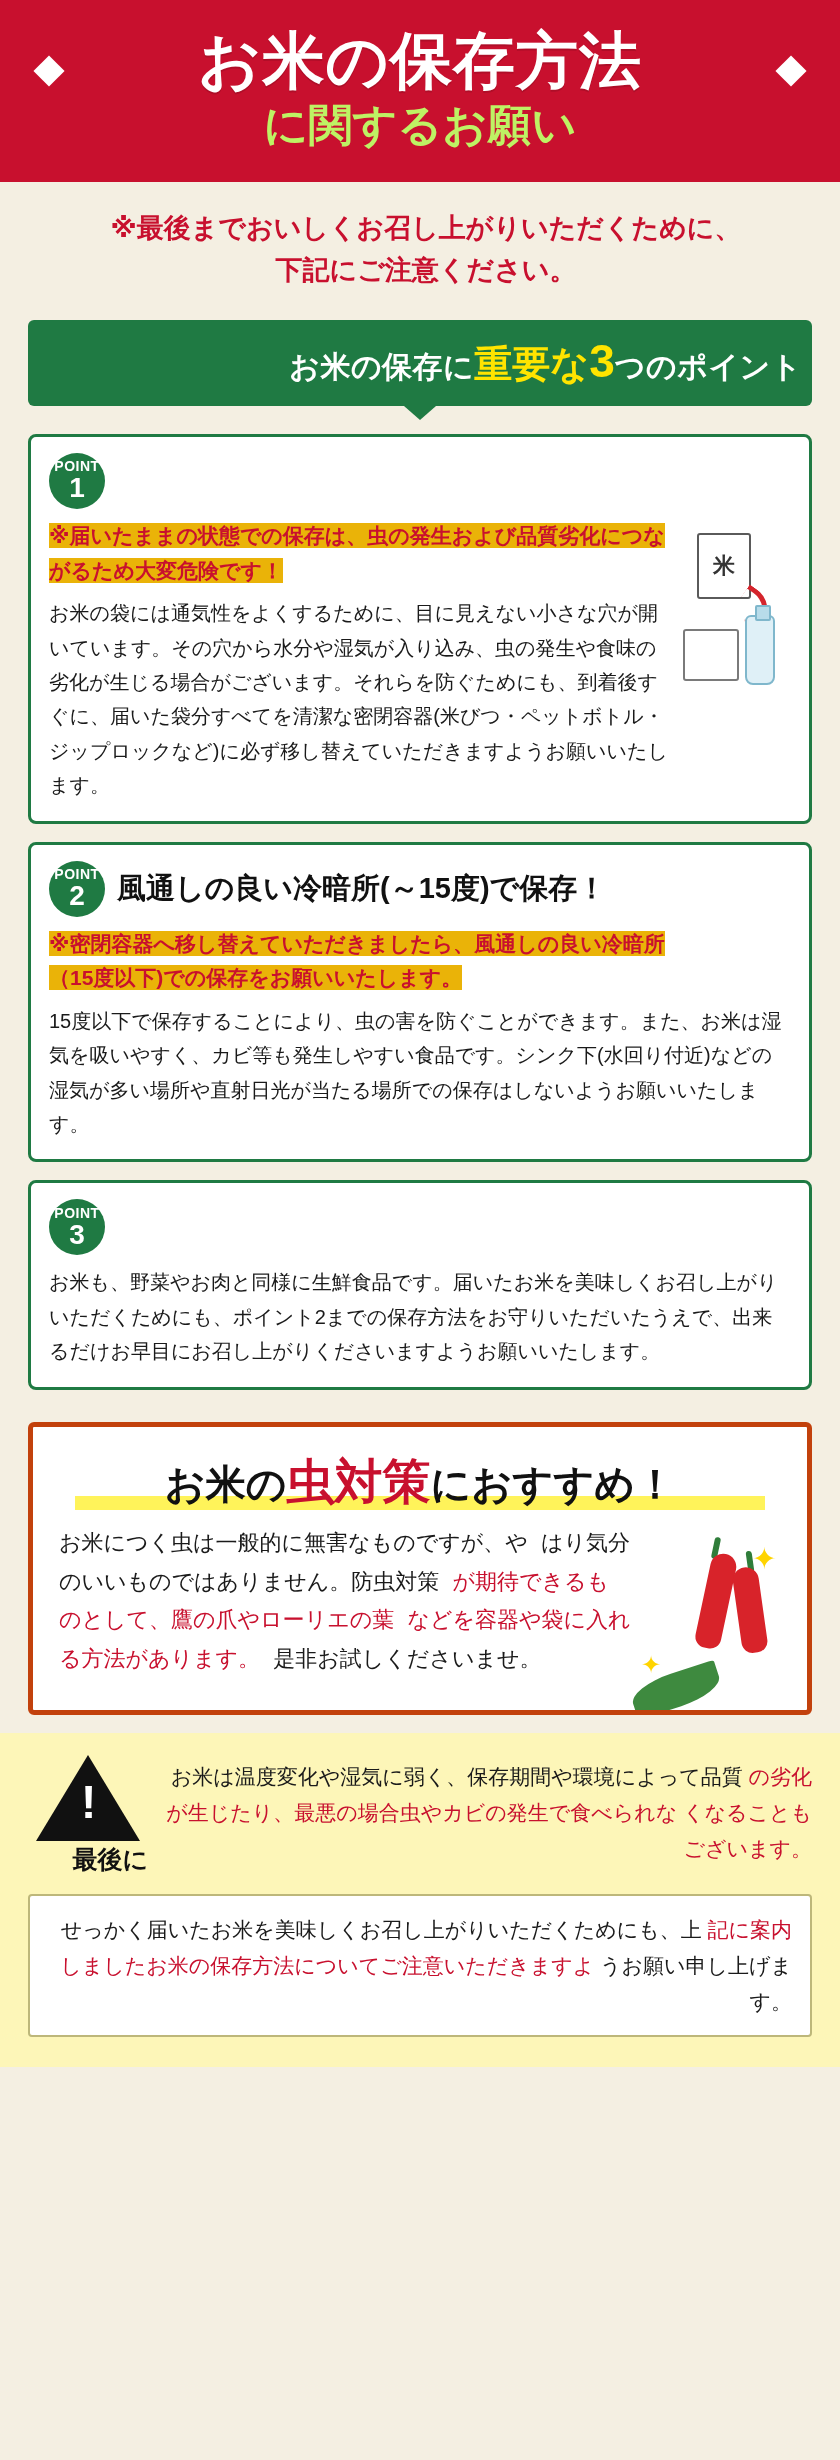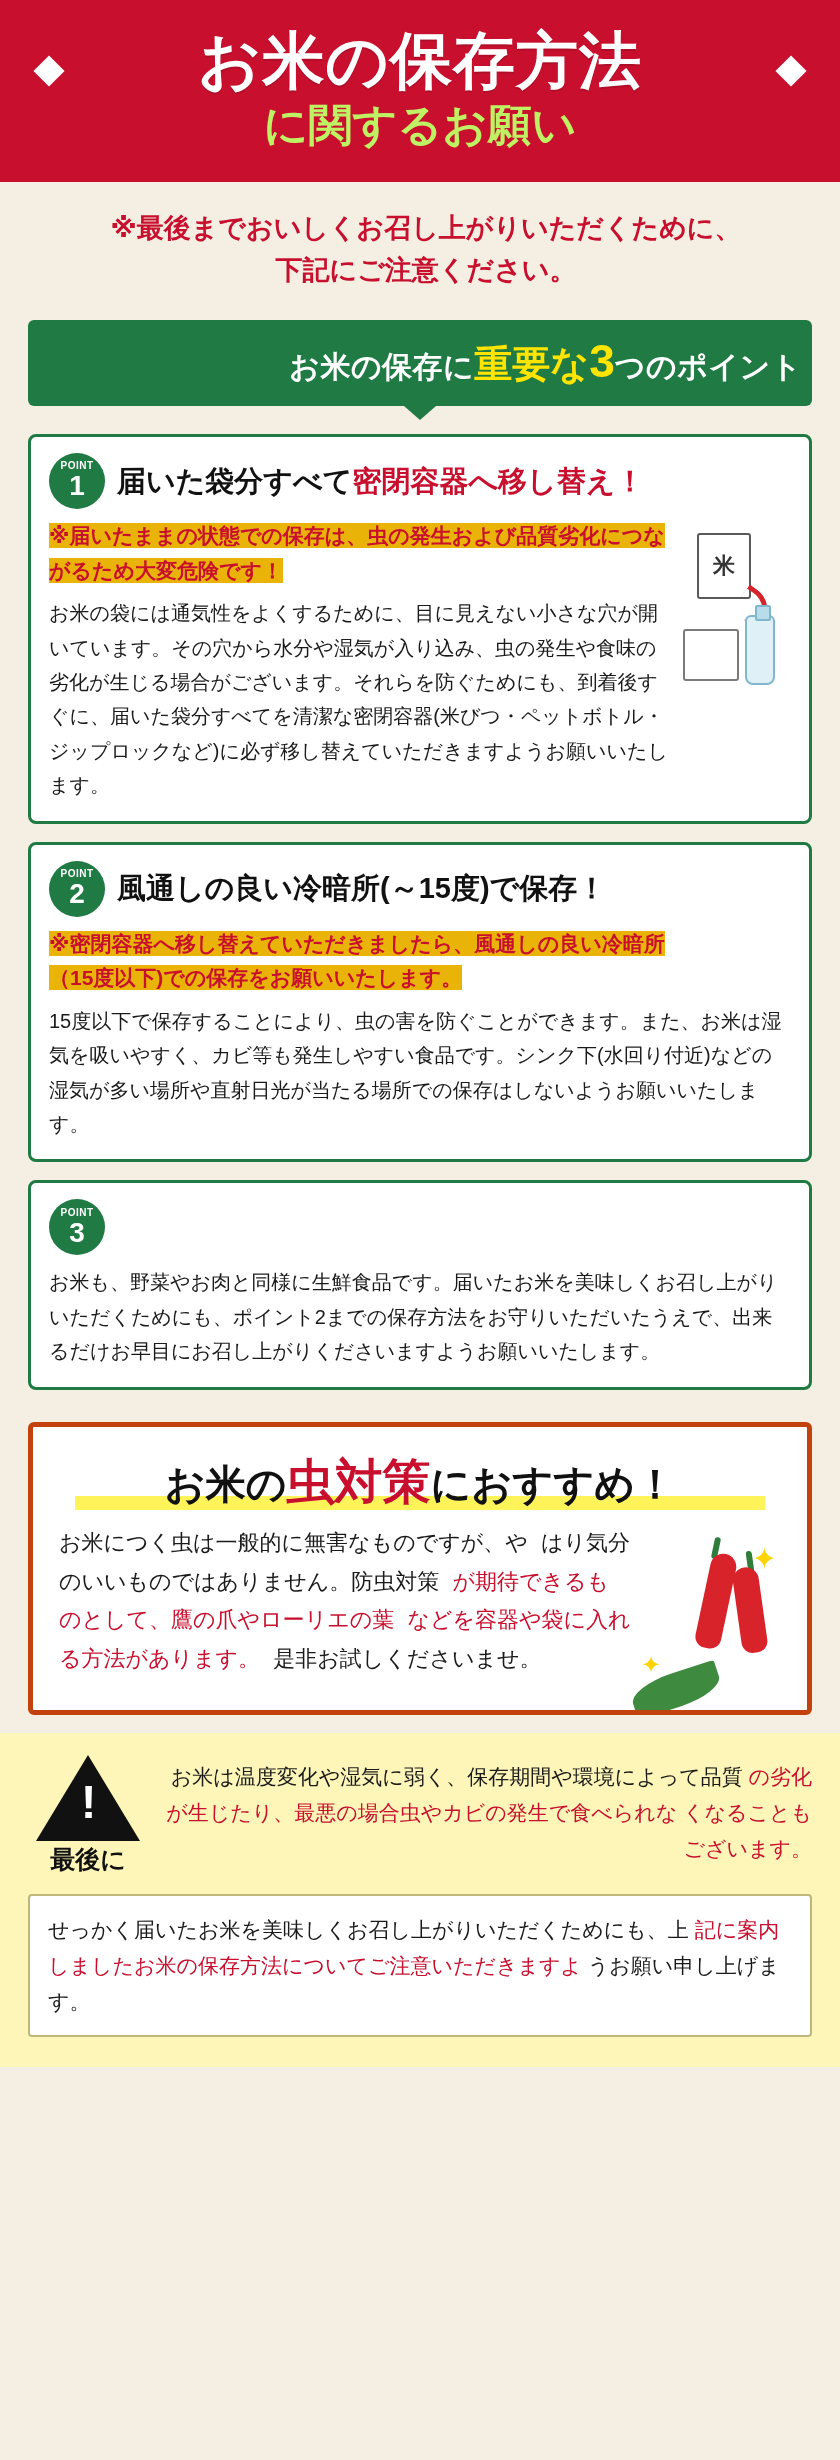--- a/index.html
+++ b/index.html
@@ -117,21 +117,21 @@
     border-radius: 50%;
     background: #1f7a43;
     color: #ffffff;
     flex: 0 0 56px;
     display: flex;
     flex-direction: column;
     align-items: center;
     justify-content: center;
     line-height: 1;
   }
-  .point-badge .pt { font-size: 10px; font-weight: bold; letter-spacing: 0.5px; }
+  .point-badge .pt { font-size: 14px; font-weight: bold; letter-spacing: 0.5px; }
   .point-badge .pn { font-size: 28px; font-weight: bold; margin-top: 1px; }
   .point-title {
     font-size: 29px;
     font-weight: bold;
     color: #111111;
     line-height: 1.25;
   }
   .point-title .em { color: #c8102e; }
 
   .hl-red {
@@ -329,38 +329,40 @@
     color: #ffffff;
     font-size: 46px;
     font-weight: bold;
     line-height: 1;
   }
   .warn-label {
     font-size: 25px;
     font-weight: bold;
     color: #111111;
     margin-top: 2px;
+    text-align: right;
   }
   .final-text {
     font-size: 21px;
     line-height: 1.7;
     color: #1a1a1a;
     padding-top: 4px;
     text-align: right;
   }
   .final-text .red { color: #c8102e; }
   .final-box {
     border: 2px solid #bdb77a;
     background: #ffffff;
     border-radius: 4px;
     margin-top: 18px;
     padding: 16px 18px;
     font-size: 21px;
     line-height: 1.7;
     color: #1a1a1a;
+    text-align: right;
   }
   .final-box .red { color: #c8102e; }
 </style>
 </head>
 <body>
 
 <div class="page">
 
   <div class="header">
     <div class="diamond d-l"></div>
@@ -381,23 +383,20 @@
     <div class="band-tail"></div>
   </div>
 
   <div class="points">
 
     <div class="point-box">
       <div class="point-head">
         <div class="point-badge">
           <span class="pt">POINT</span>
           <span class="pn">1</span>
-        </div>
-        <div class="point-title">
-          <span>届いた袋分すべて</span><span class="em">密閉容器へ移し替え！</span>
         </div>
       </div>
       <div class="hl-red">
         <span class="mark">※届いたままの状態での保存は、虫の発生および品質劣化につな</span><br>
         <span class="mark">がるため大変危険です！</span>
       </div>
       <div class="body-text p1-body">お米の袋には通気性をよくするために、目に見えない小さな穴が開いています。その穴から水分や湿気が入り込み、虫の発生や食味の劣化が生じる場合がございます。それらを防ぐためにも、到着後すぐに、届いた袋分すべてを清潔な密閉容器(米びつ・ペットボトル・ジップロックなど)に必ず移し替えていただきますようお願いいたします。</div>
 
       <div class="illus1">
         <div class="rice-bag">

